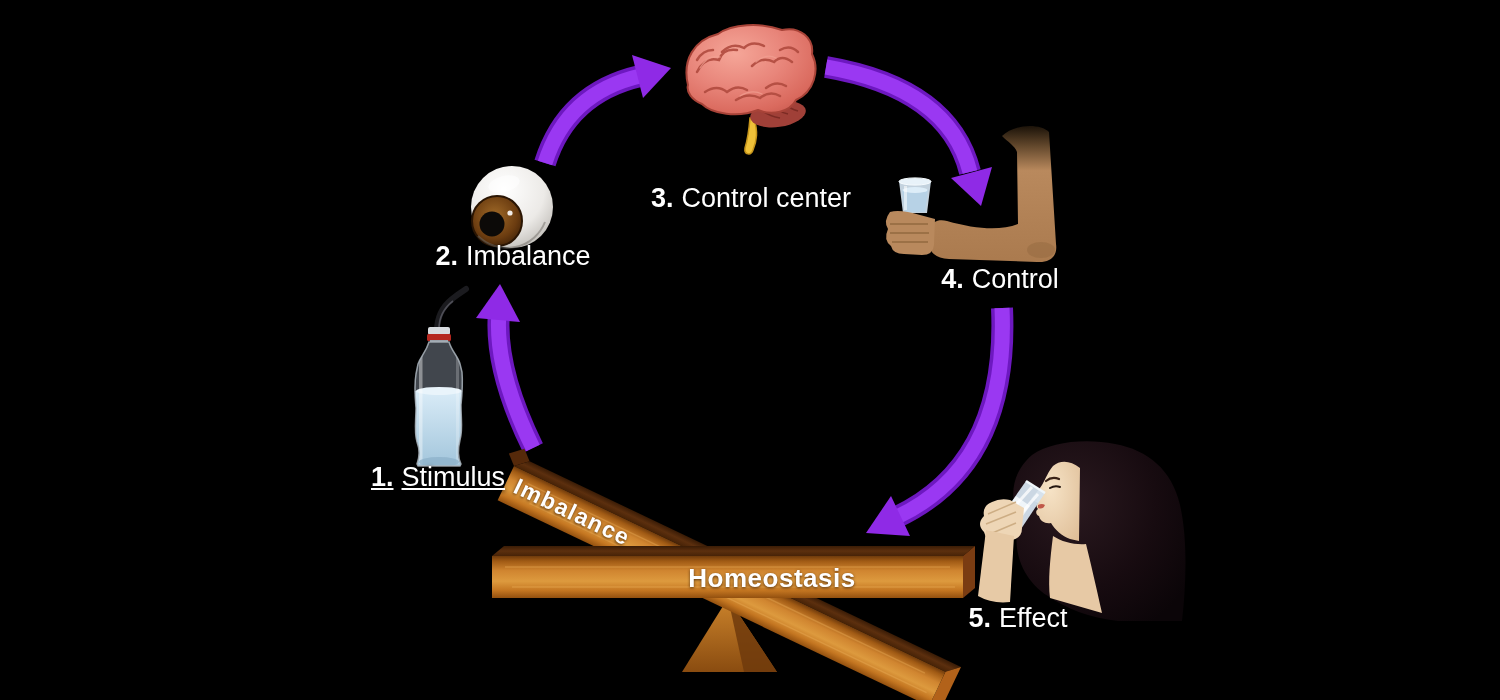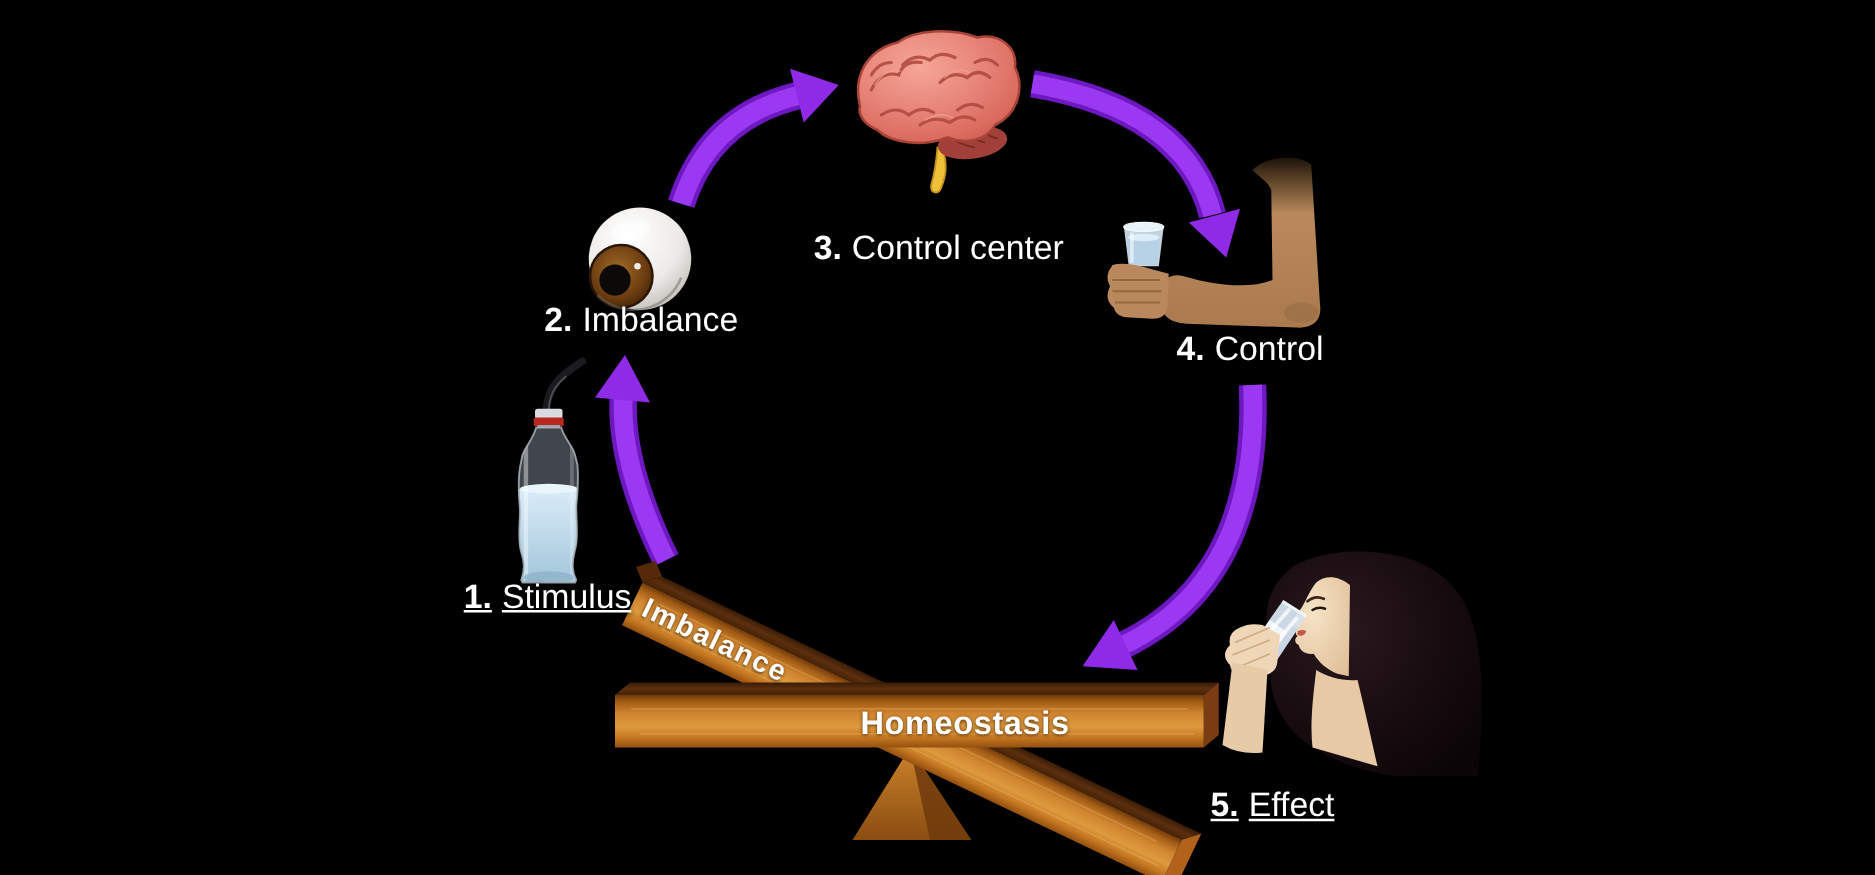--- a/index.html
+++ b/index.html
@@ -253,20 +253,20 @@
   </div>
   <div class="step-label" style="left:513px;top:243px;">
     <span class="step-num">2.</span><span>Imbalance</span>
   </div>
   <div class="step-label" style="left:751px;top:144px;margin-top:41px;">
     <span class="step-num">3.</span><span>Control center</span>
   </div>
   <div class="step-label" style="left:1000px;top:266px;">
     <span class="step-num">4.</span><span>Control</span>
   </div>
-  <div class="step-label" style="left:1018px;top:631px;text-decoration:underline;">
+  <div class="step-label" style="left:1018px;top:605px;">
     <span class="step-num">5.</span><span>Effect</span>
   </div>
 
   <div id="imbalance-label" class="plank-label">Imbalance</div>
   <div id="homeostasis-label" class="plank-label">Homeostasis</div>
 
 </div>
 
 </body></html>

